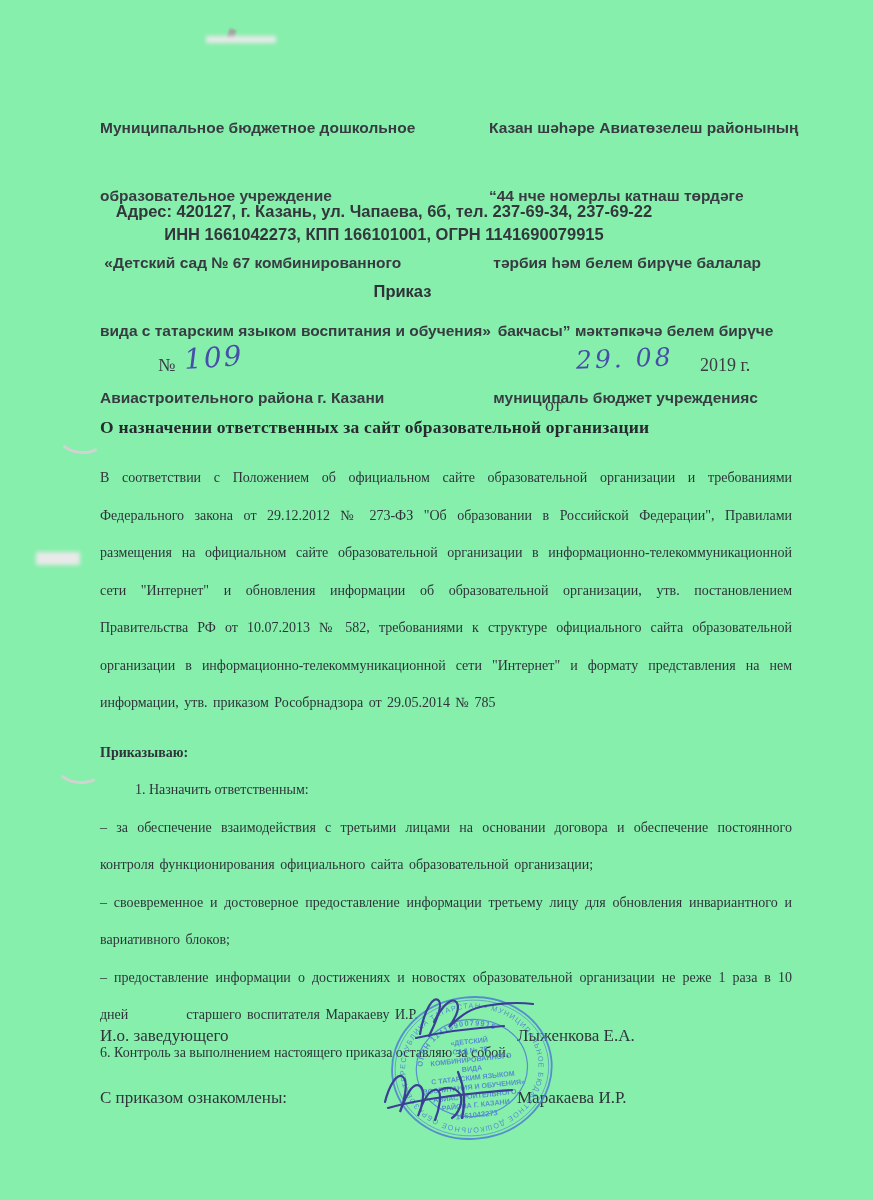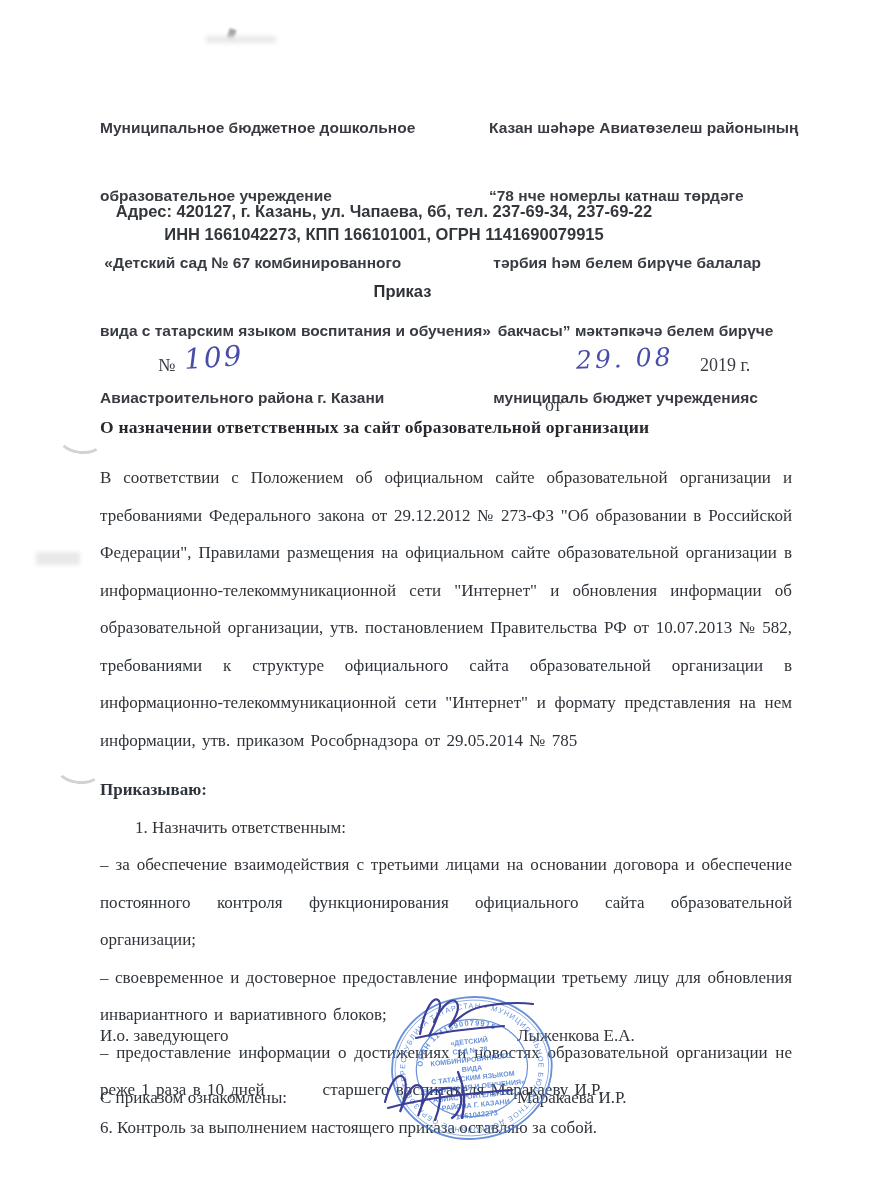--- a/index.html
+++ b/index.html
@@ -1,18 +1,18 @@
 <!DOCTYPE html>
 <html><head>
 <meta charset="utf-8">
 <style>
   html,body{margin:0;padding:0;background:#e9e9e9;}
   .page{
     position:relative;width:873px;height:1200px;margin:0 auto;
-    background:#ffffff;overflow:hidden;
+    background:#86efac;overflow:hidden;
     font-family:"Liberation Serif", serif;color:#30353a;
   }
   
   .org-col{
     position:absolute;top:72px;
     font-family:"Liberation Sans", sans-serif;font-weight:bold;
     font-size:15.5px;line-height:22.5px;color:#383c42;
     white-space:pre-wrap;
   }
   .org-left{left:100px;width:392px;}
@@ -39,21 +39,21 @@
   .lbl-ot{left:545px;top:355px;margin-top:40px;}
   .lbl-year{left:700px;top:355px;}
   
   .subject{
     position:absolute;left:100px;top:417px;width:700px;
     font-weight:bold;font-size:17.5px;color:#26292e;letter-spacing:.2px;
   }
   
   .flow{
     position:absolute;left:100px;top:459px;width:692px;
-    font-size:17px;line-height:37.5px;color:#2f343a;
+    font-size:14px;line-height:37.5px;color:#2f343a;
   }
   .flow p{margin:0;}
   .just{text-align:justify;word-spacing:2px;}
   .cmd{font-weight:bold;margin-top:12px !important;}
   .item1{text-indent:35px;}
   .gap{display:inline-block;width:58px;}
   
   .sig-row{position:absolute;left:100px;width:692px;height:30px;font-size:17px;}
   .sig-row .sig-name{position:absolute;left:417px;top:0;}
   .row1{top:1026px;}
@@ -88,21 +88,21 @@
 
   <div class="org-col org-left">
     <div>Муниципальное бюджетное дошкольное</div>
     <div>образовательное учреждение</div>
     <div> «Детский сад № 67 комбинированного</div>
     <div>вида с татарским языком воспитания и обучения»</div>
     <div>Авиастроительного района г. Казани</div>
   </div>
   <div class="org-col org-right">
     <div>Казан шәһәре Авиатөзелеш районының</div>
-    <div>“78 нче номерлы катнаш төрдәге</div>
+    <div>“44 нче номерлы катнаш төрдәге</div>
     <div> тәрбия һәм белем бирүче балалар</div>
     <div>  бакчасы” мәктәпкәчә белем бирүче</div>
     <div> муниципаль бюджет учрежденияс</div>
   </div>
 
   <div class="address">
     <div>Адрес: 420127, г. Казань, ул. Чапаева, 6б, тел. 237-69-34, 237-69-22</div>
     <div>ИНН 1661042273, КПП 166101001, ОГРН 1141690079915</div>
   </div>
 

